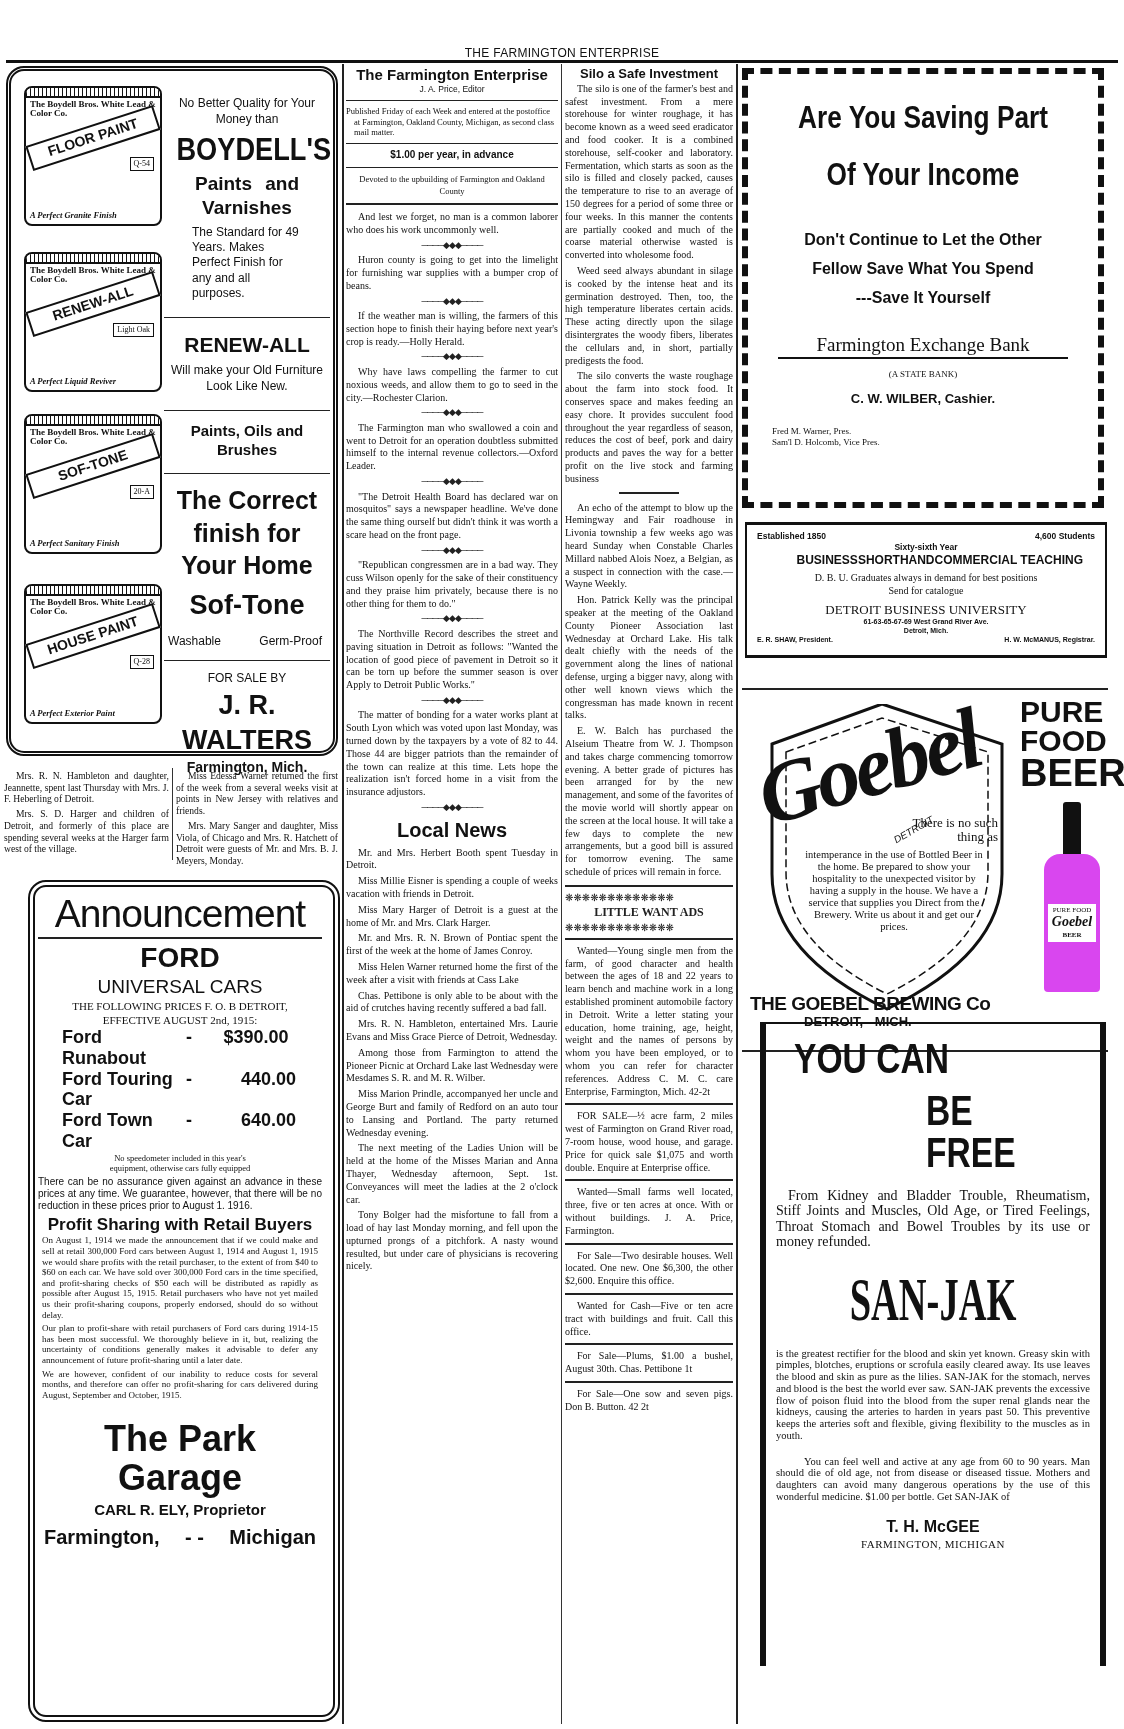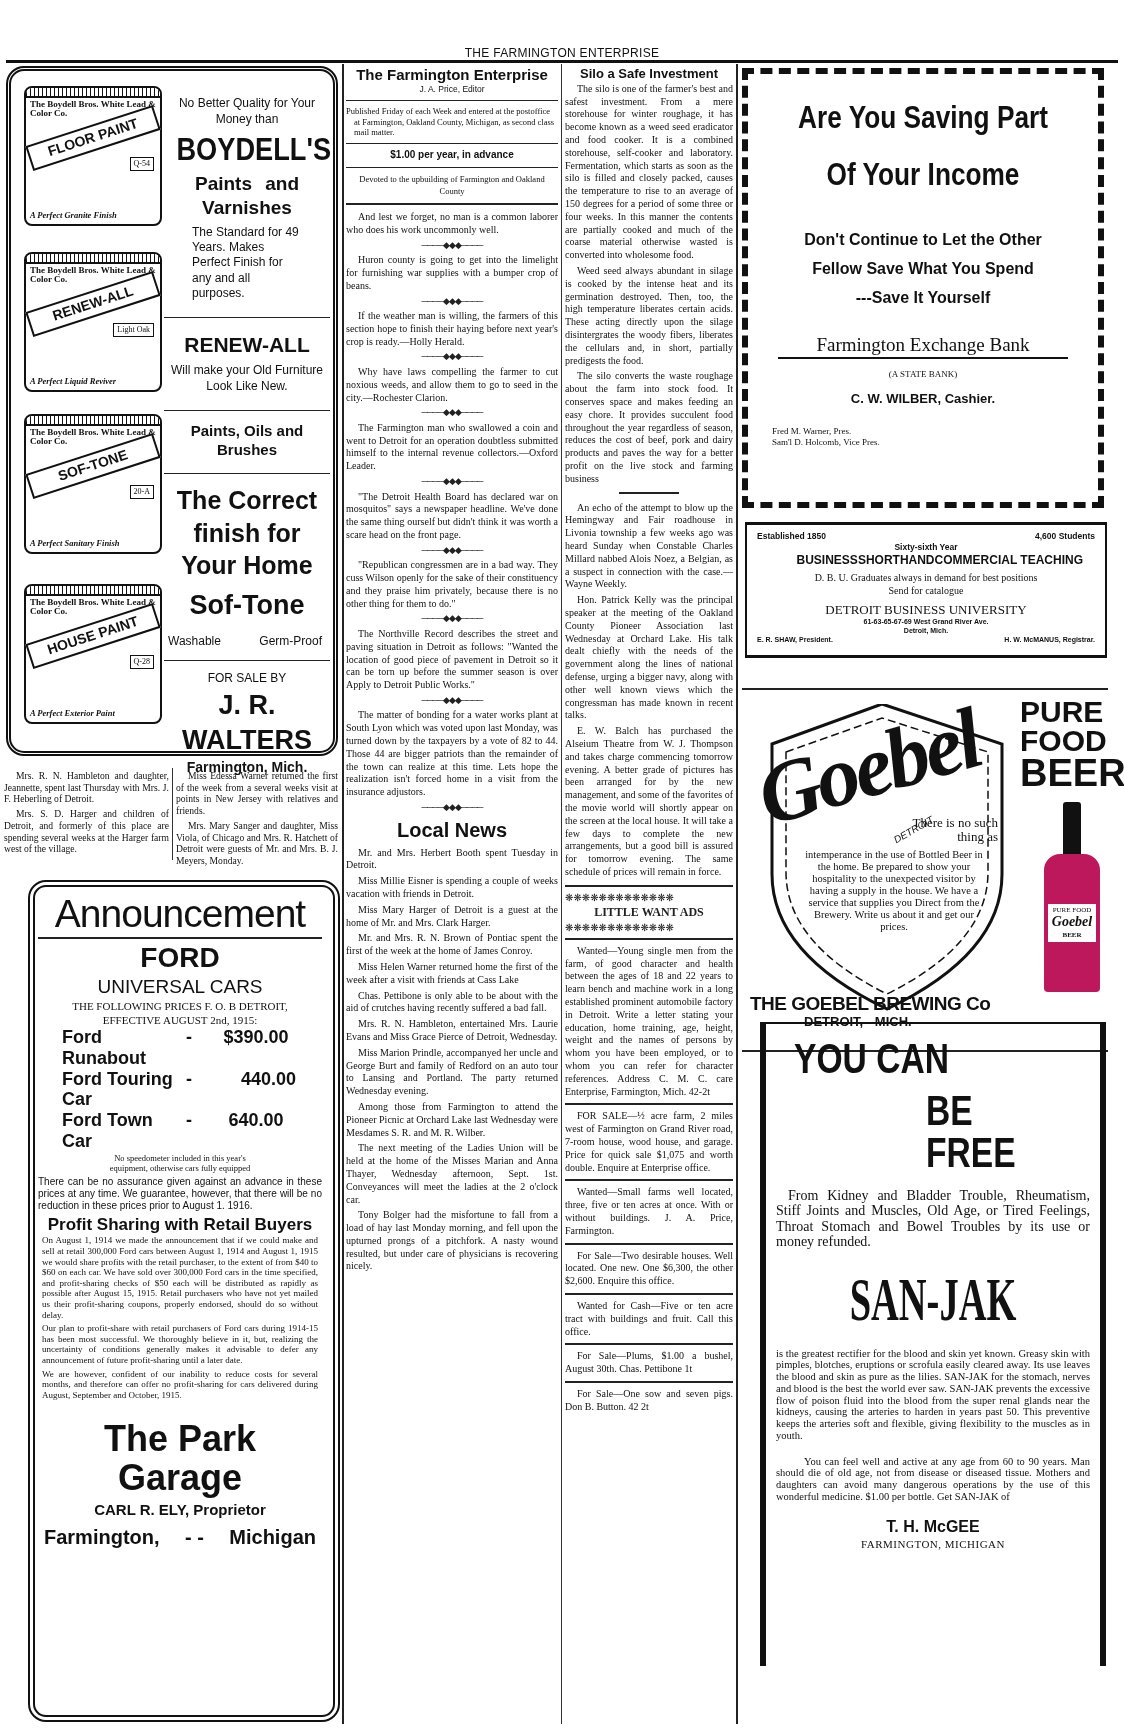--- a/index.html
+++ b/index.html
@@ -110,21 +110,21 @@
         <span style="width:80px;text-align:center">$390.00</span>
       </div>
     <div style="display:flex">
         <span style="width:124px">Ford Touring Car</span>
         <span style="width:30px">-</span>
         <span style="width:80px;text-align:right">440.00</span>
       </div>
     <div style="display:flex">
         <span style="width:124px">Ford Town Car</span>
         <span style="width:30px">-</span>
-        <span style="width:80px;text-align:center">640.00</span>
+        <span style="width:80px;text-align:right">640.00</span>
       </div>
   </div>
   <div style="font-size:8.5px;line-height:1.2;padding:0 60px;margin-top:2px">No speedometer included in this year's equipment, otherwise cars fully equipped</div>
   <div class="j" style="font-size:10px;line-height:1.2;margin-top:2px;font-family:'Liberation Sans',sans-serif">There can be no assurance given against an advance in these prices at any time. We guarantee, however, that there will be no reduction in these prices prior to August 1. 1916.</div>
   <div class="cond big" style="font-size:17px;margin-top:2px">Profit Sharing with Retail Buyers</div>
   <div class="j" style="font-size:9px;line-height:1.18;padding:0 4px">
     <p style="margin-bottom:3px">On August 1, 1914 we made the announcement that if we could make and sell at retail 300,000 Ford cars between August 1, 1914 and August 1, 1915 we would share profits with the retail purchaser, to the extent of from $40 to $60 on each car. We have sold over 300,000 Ford cars in the time specified, and profit-sharing checks of $50 each will be distributed as rapidly as possible after August 15, 1915. Retail purchasers who have not yet mailed us their profit-sharing coupons, properly endorsed, should do so without delay.</p>
     <p style="margin-bottom:3px">Our plan to profit-share with retail purchasers of Ford cars during 1914-15 has been most successful. We thoroughly believe in it, but, realizing the uncertainty of conditions generally makes it advisable to defer any announcement of future profit-sharing until a later date.</p>
     <p style="margin-bottom:18px">We are however, confident of our inability to reduce costs for several months, and therefore can offer no profit-sharing for cars delivered during August, September and October, 1915.</p>
   </div>
@@ -171,22 +171,22 @@
   <div class="orn">────◆◆◆────</div>
   <div class="c sans big" style="font-size:20px;line-height:1.3">Local News</div>
   <div style="font-size:10px;margin-top:4px">
     <p class="para">Mr. and Mrs. Herbert Booth spent Tuesday in Detroit.</p>
     <p class="para">Miss Millie Eisner is spending a couple of weeks vacation with friends in Detroit.</p>
     <p class="para">Miss Mary Harger of Detroit is a guest at the home of Mr. and Mrs. Clark Harger.</p>
     <p class="para">Mr. and Mrs. R. N. Brown of Pontiac spent the first of the week at the home of James Conroy.</p>
     <p class="para">Miss Helen Warner returned home the first of the week after a visit with friends at Cass Lake</p>
     <p class="para">Chas. Pettibone is only able to be about with the aid of crutches having recently suffered a bad fall.</p>
     <p class="para">Mrs. R. N. Hambleton, entertained Mrs. Laurie Evans and Miss Grace Pierce of Detroit, Wednesday.</p>
+    <p class="para">Among those from Farmington to attend the Pioneer Picnic at Orchard Lake last Wednesday were Mesdames S. R. and M. R. Wilber.</p>
     <p class="para">Miss Marion Prindle, accompanyed her uncle and George Burt and family of Redford on an auto tour to Lansing and Portland. The party returned Wednesday evening.</p>
-    <p class="para">Among those from Farmington to attend the Pioneer Picnic at Orchard Lake last Wednesday were Mesdames S. R. and M. R. Wilber.</p>
     <p class="para">The next meeting of the Ladies Union will be held at the home of the Misses Marian and Anna Thayer, Wednesday afternoon, Sept. 1st. Conveyances will meet the ladies at the 2 o'clock car.</p>
     <p class="para">Tony Bolger had the misfortune to fall from a load of hay last Monday morning, and fell upon the upturned prongs of a pitchfork. A nasty wound resulted, but under care of physicians is recovering nicely.</p>
   </div>
 </div>
 
 <div class="abs" style="left:565px;top:66px;width:168px;font-size:10px">
   <div class="c cond big" style="font-size:13px;line-height:1.3">Silo a Safe Investment</div>
   <p class="para">The silo is one of the farmer's best and safest investment. From a mere storehouse for winter roughage, it has become known as a weed seed eradicator and food cooker. It is a combined storehouse, self-cooker and laboratory. Fermentation, which starts as soon as the silo is filled and closely packed, causes the temperature to rise to an average of 150 degrees for a period of some three or four weeks. In this manner the contents are partially cooked and much of the coarse material otherwise wasted is converted into wholesome food.</p>
   <p class="para">Weed seed always abundant in silage is cooked by the intense heat and its germination destroyed. Then, too, the high temperature liberates certain acids. These acting directly upon the silage disintergrates the woody fibers, liberates the cellulars and, in short, partially predigests the food.</p>
   <p class="para">The silo converts the waste roughage about the farm into stock food. It conserves space and makes feeding an easy chore. It provides succulent food throughout the year regardless of season, reduces the cost of beef, pork and dairy products and paves the way for a better profit on the live stock and farming business</p>
@@ -263,21 +263,21 @@
   <div class="abs sans" style="left:150px;top:130px;font-size:10px;font-style:italic;transform:rotate(-30deg)">DETROIT</div>
   <div class="abs sans big" style="left:278px;top:4px;font-size:30px;line-height:0.95">
     <div>PURE</div>
     <div>FOOD</div>
     <div style="font-size:38px">BEER</div>
   </div>
   <div class="abs" style="left:160px;top:122px;width:96px;font-size:13px;line-height:1.1;text-align:right">There is no such thing as</div>
   <div class="abs c" style="left:62px;top:155px;width:180px;font-size:10.5px;line-height:1.15">intemperance in the use of Bottled Beer in the home. Be prepared to show your hospitality to the unexpected visitor by having a supply in the house. We have a service that supplies you Direct from the Brewery. Write us about it and get our prices.</div>
   <div class="abs" style="left:302px;top:108px;width:56px;height:190px">
     <div style="margin:0 auto;width:18px;height:52px;background:#111;border-radius:3px 3px 0 0"></div>
-    <div style="width:56px;height:138px;background:#be185d;border-radius:16px 16px 4px 4px;position:relative">
+    <div style="width:56px;height:138px;background:#d946ef;border-radius:16px 16px 4px 4px;position:relative">
       <div class="c" style="position:absolute;left:4px;top:50px;width:48px;background:#fff;font-size:7px;line-height:1.2;padding:2px 0">
         <div>PURE FOOD</div>
         <div style="font-style:italic;font-weight:bold;font-size:14px">Goebel</div>
         <div class="big">BEER</div>
       </div>
     </div>
   </div>
   <div class="abs sans big" style="left:8px;top:298px;font-size:19px;letter-spacing:-0.5px">THE GOEBEL BREWING Co</div>
   <div class="abs sans big" style="left:62px;top:320px;font-size:13px;word-spacing:8px">DETROIT, MICH.</div>
 </div>

